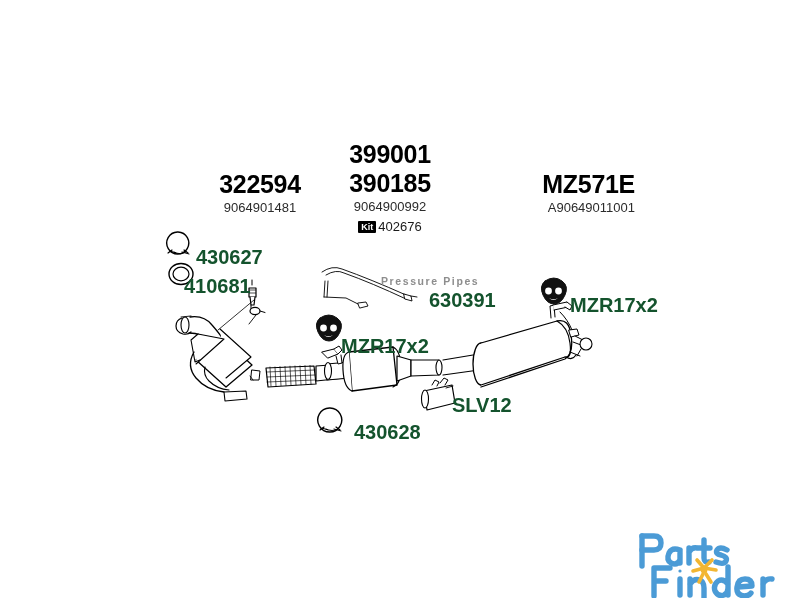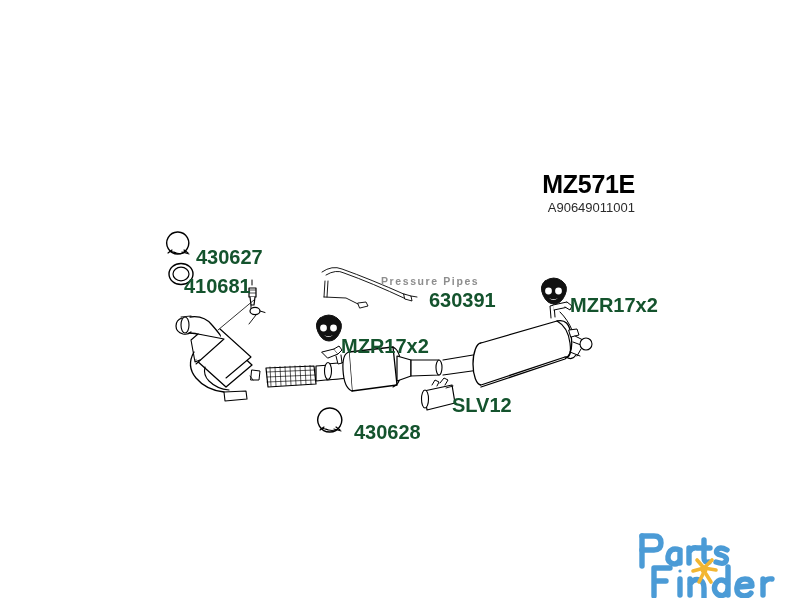--- a/index.html
+++ b/index.html
@@ -47,21 +47,34 @@
 
   
   #logo{position:absolute;left:632px;top:524px;width:166px;height:74px;}
   #logo svg{display:block;}
 </style>
 </head>
 <body>
 
 <div id="stage">
 
-
+  <div class="grp" style="left:170px;top:172px;width:180px;">
+    <div class="code">322594</div>
+    <div class="oem">9064901481</div>
+  </div>
+
+  <div class="grp" style="left:295px;top:142px;width:190px;">
+    <div class="code">399001</div>
+    <div class="code" style="margin-top:4px;">390185</div>
+    <div class="oem">9064900992</div>
+    <div class="kitline">
+      <span class="kitbadge">Kit</span>
+      <span class="kitnum">402676</span>
+    </div>
+  </div>
 
   <div class="grp" style="left:445px;top:172px;width:190px;text-align:right;">
     <div class="code">MZ571E</div>
     <div class="oem">A90649011001</div>
   </div>
 
   <svg class="abs" style="left:0;top:0;" width="800" height="600" viewBox="0 0 800 600">
     <g fill="none" stroke="#000" stroke-width="1.2" stroke-linecap="round" stroke-linejoin="round">
 
       <g>

